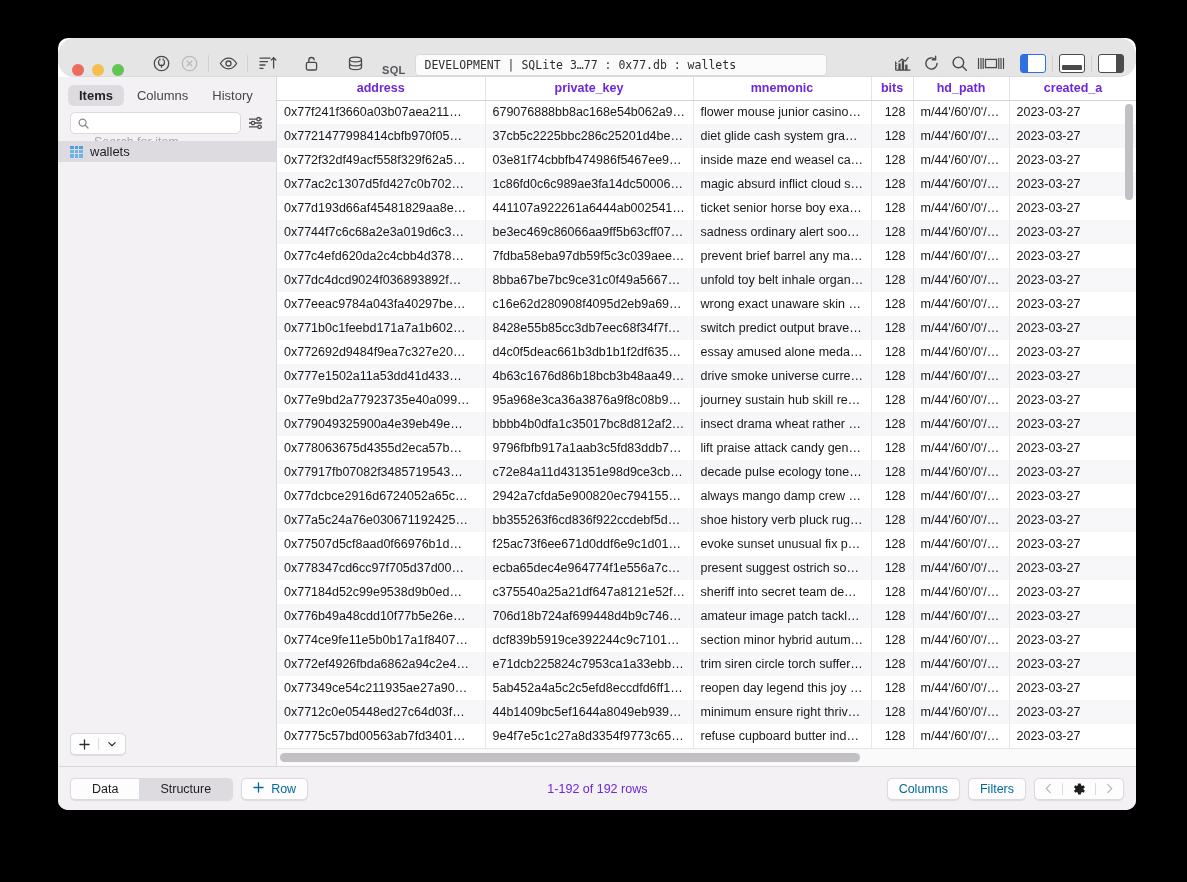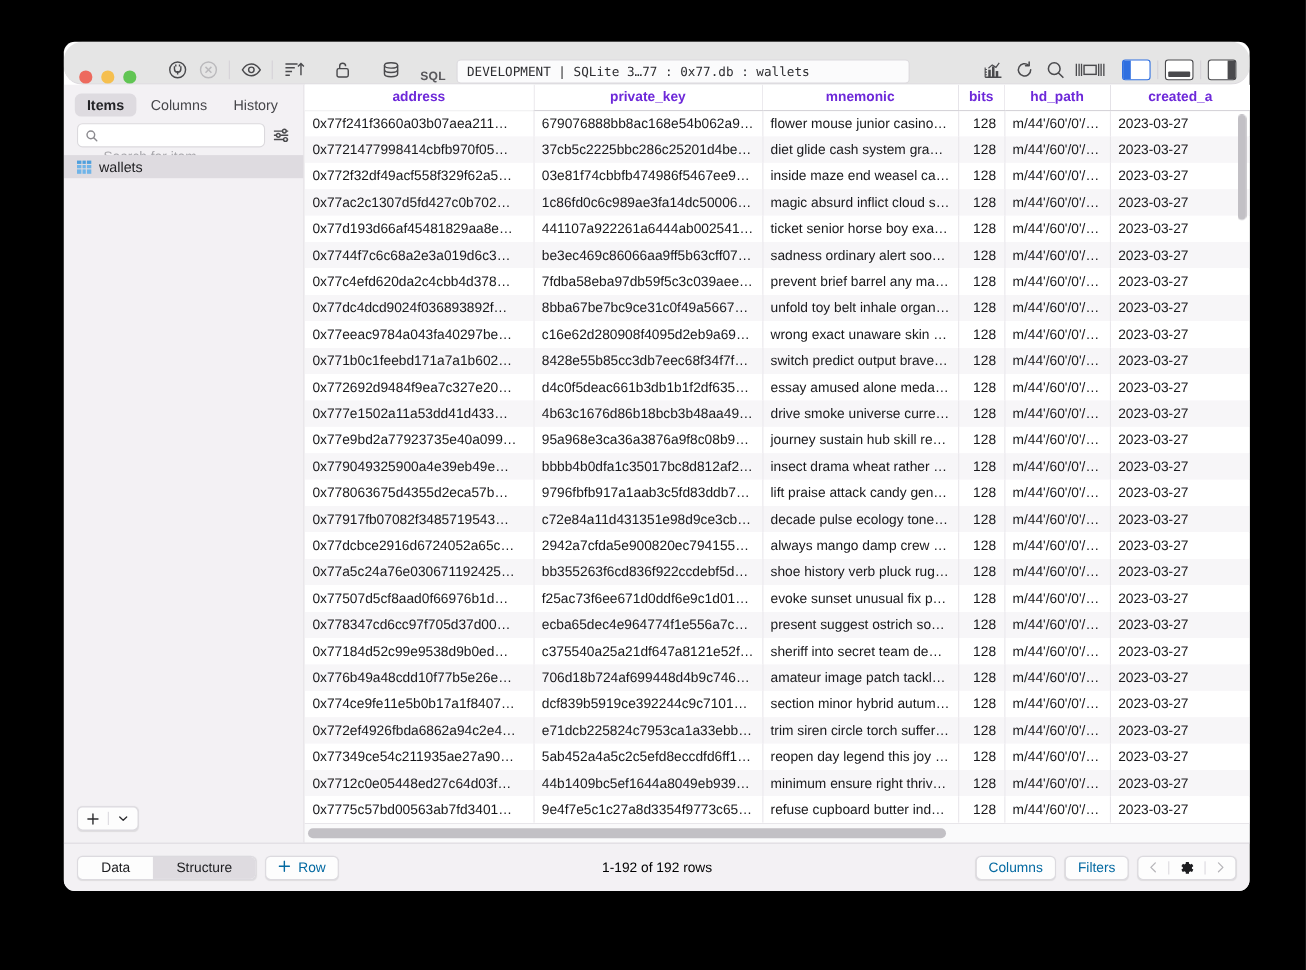--- a/index.html
+++ b/index.html
@@ -225,21 +225,21 @@
     border-radius: 5px; overflow: hidden;
     box-shadow: 0 0.5px 1px rgba(0,0,0,0.09);
   }
   .seg > div {
     padding: 0 21px; display: flex; align-items: center;
     font-size: 12.5px; color: #1d1d20;
   }
   .seg > div.on { background: #dedbe0; }
   #rowcount {
     flex: 1; text-align: center;
-    font-size: 12.5px; color: #000000;
+    font-size: 12.5px; color: #6d28d9;
   }
   #navgroup {
     height: 22px; display: flex; align-items: center;
     background: #fdfdfd; border: 1px solid #dcdadf;
     border-radius: 5px; box-shadow: 0 0.5px 1px rgba(0,0,0,0.09);
   }
   #navgroup .cell { padding: 0 9px; display: flex; align-items: center; }
   #navgroup .vdiv { width: 1px; height: 12px; background: #dcdadf; }
   .chev-dim { color: #b6b5b9; }
 </style>

